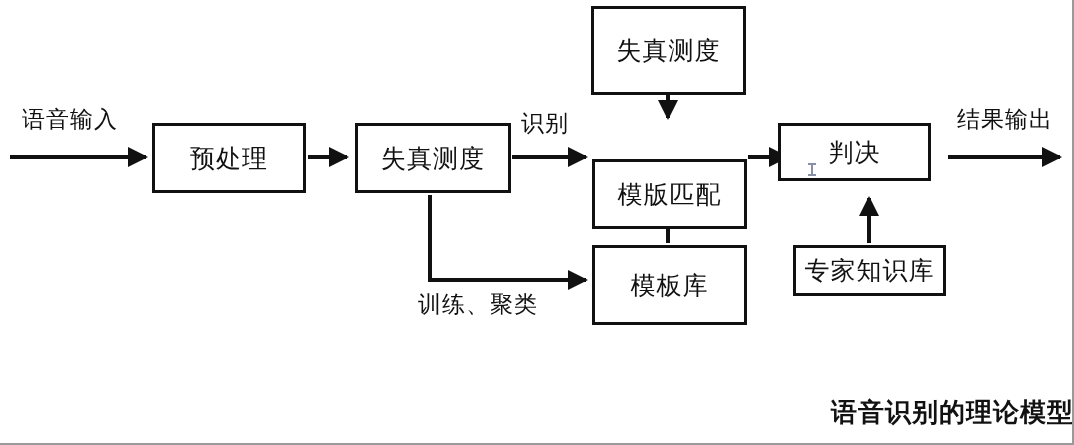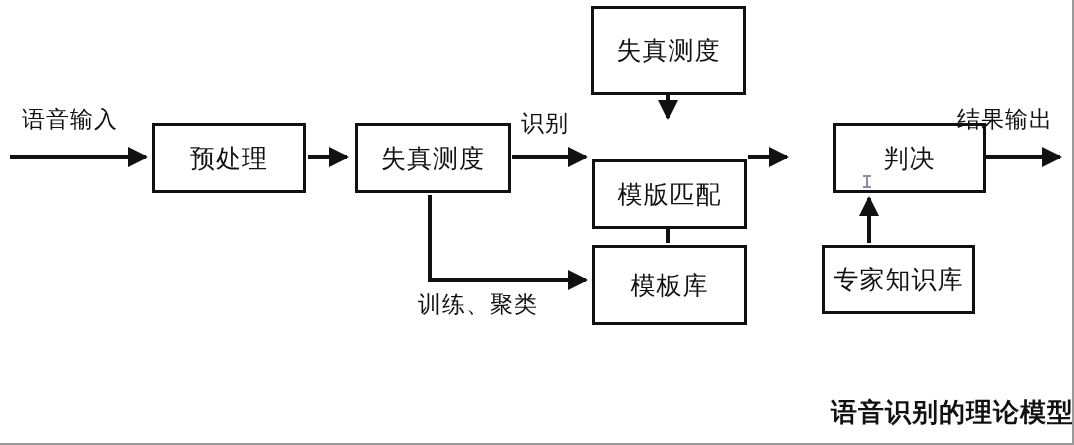--- a/index.html
+++ b/index.html
@@ -108,34 +108,34 @@
   </div>
 
   <div class="node" style="left:355px; top:123px; width:156px; height:70px;">
     <span>失真测度</span>
   </div>
 
   <div class="node" style="left:592px; top:123px; width:155px; height:70px;margin-top:36px;">
     <span>模版匹配</span>
   </div>
 
-  <div class="node" style="left:833px; top:123px; width:153px; height:70px;">
+  <div class="node" style="left:778px; top:123px; width:153px; height:58px;">
     <span>判决</span>
     <span class="caret" style="left:30px; bottom:2px;"></span>
   </div>
 
   <div class="node" style="left:591px; top:6px; width:155px; height:89px;">
     <span>失真测度</span>
   </div>
 
   <div class="node" style="left:592px; top:245px; width:155px; height:80px;">
     <span>模板库</span>
   </div>
 
-  <div class="node" style="left:793px; top:245px; width:153px; height:69px;margin-left:29px;">
+  <div class="node" style="left:793px; top:245px; width:153px; height:51px;">
     <span>专家知识库</span>
   </div>
 
   <div class="edge-label" style="left:22px; top:108px;">语音输入</div>
 
   <div class="edge-label" style="left:521px; top:112px;">识别</div>
 
   <div class="edge-label" style="left:418px; top:293px;">训练、聚类</div>
 
   <div class="edge-label" style="left:957px; top:108px;">结果输出</div>

